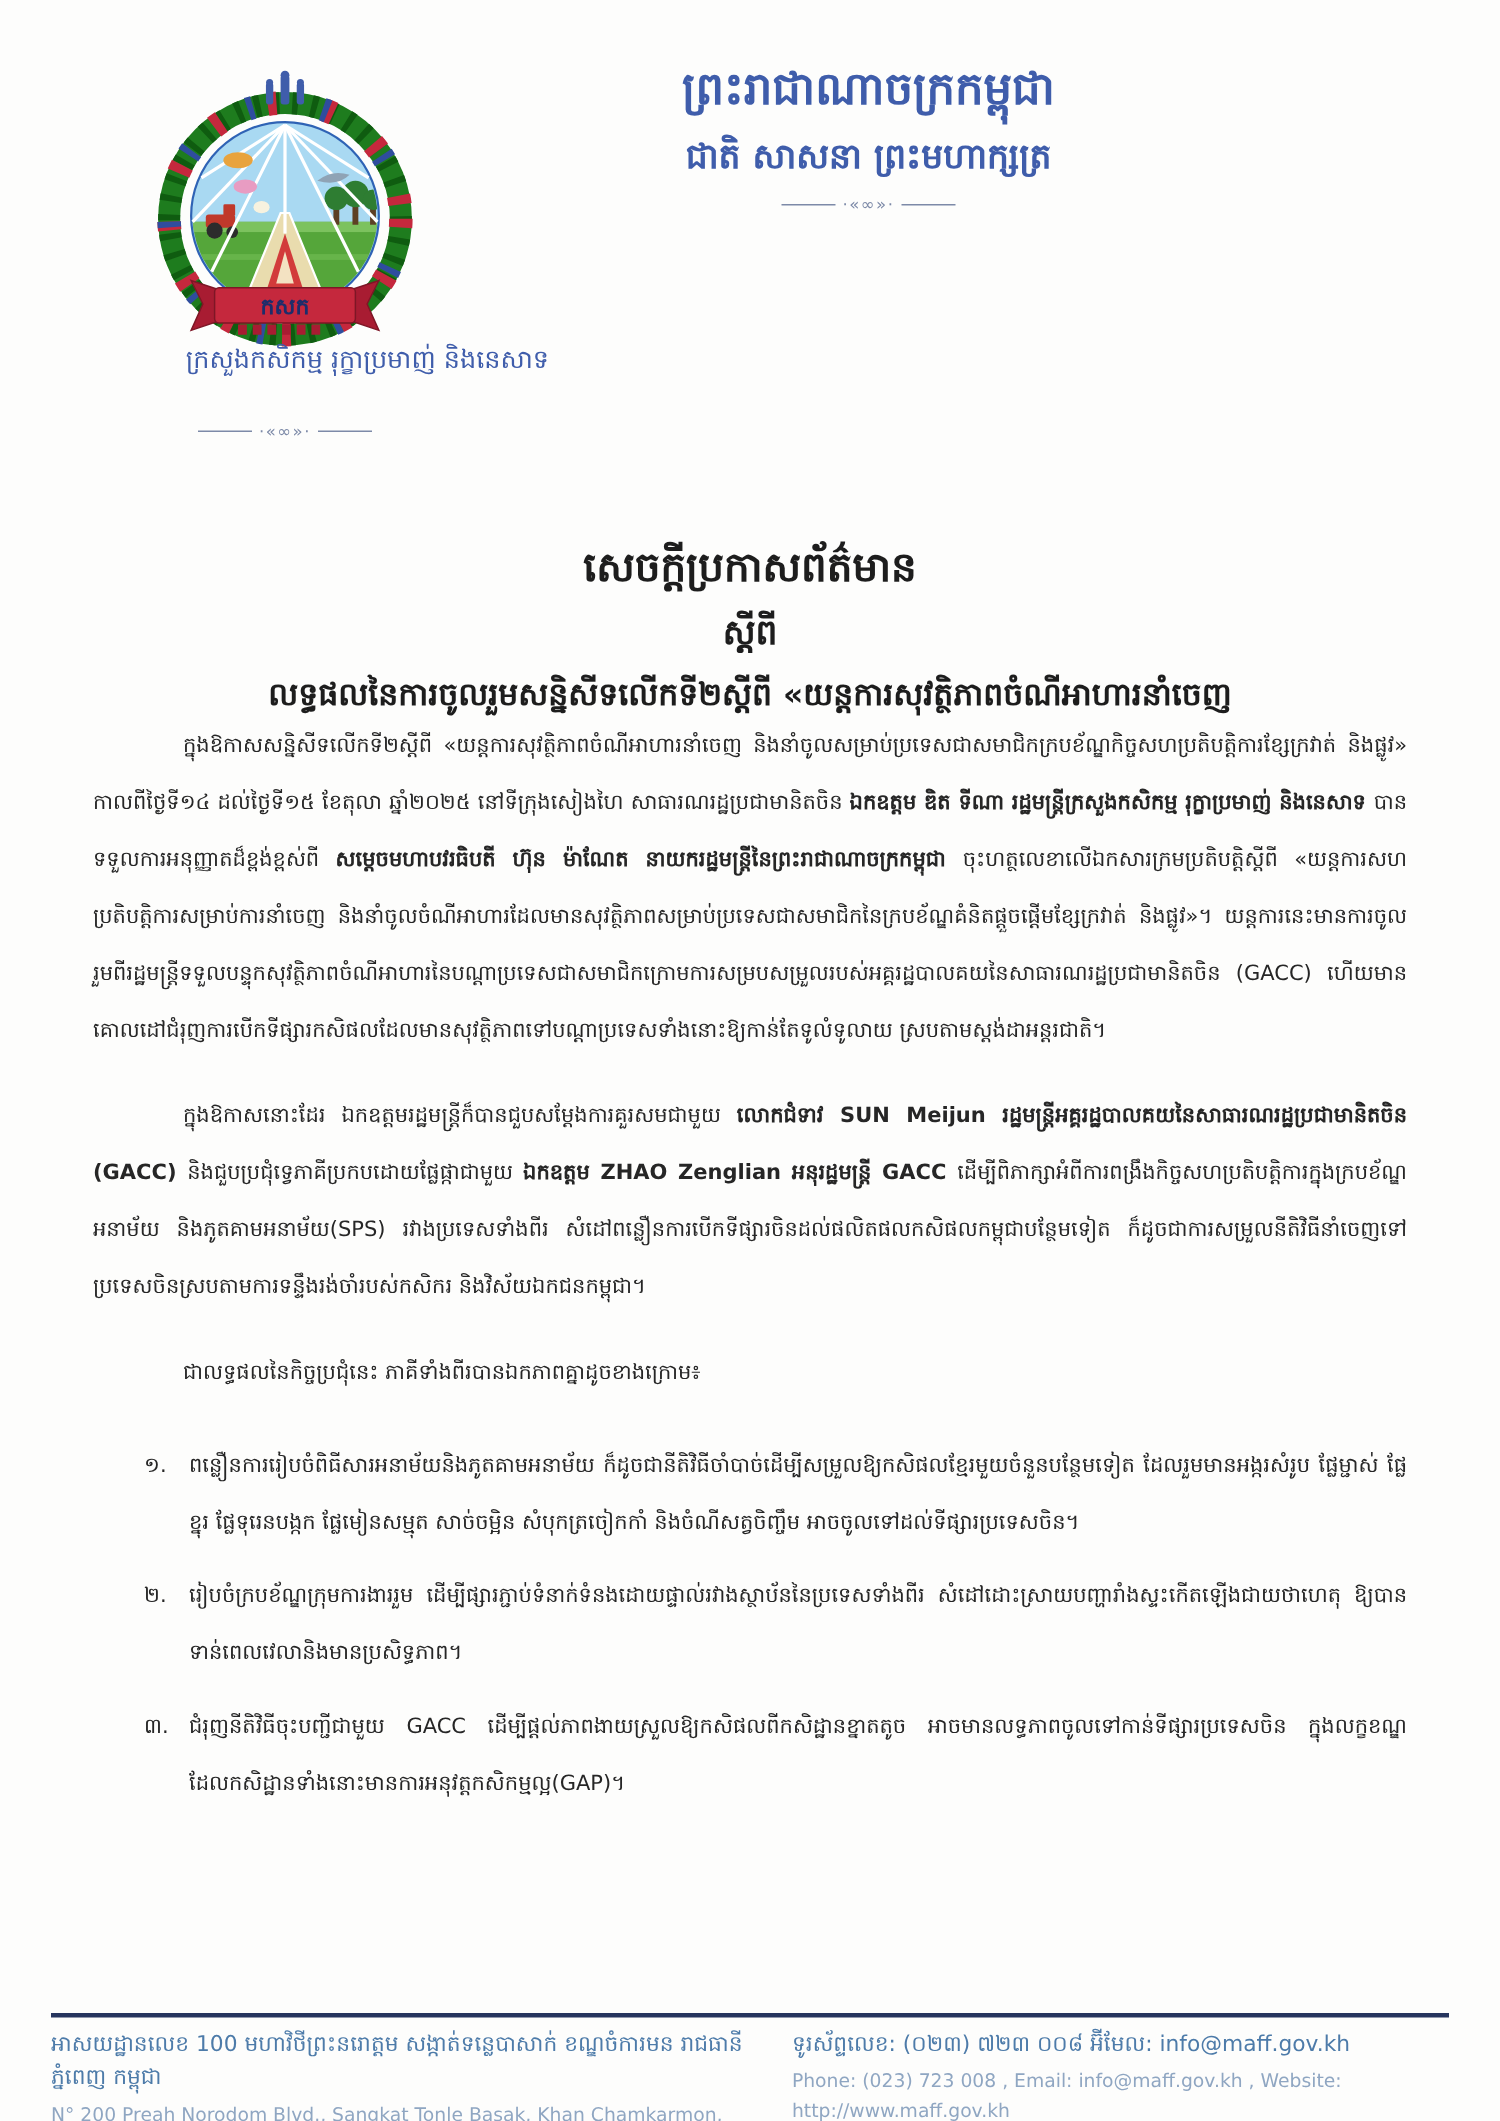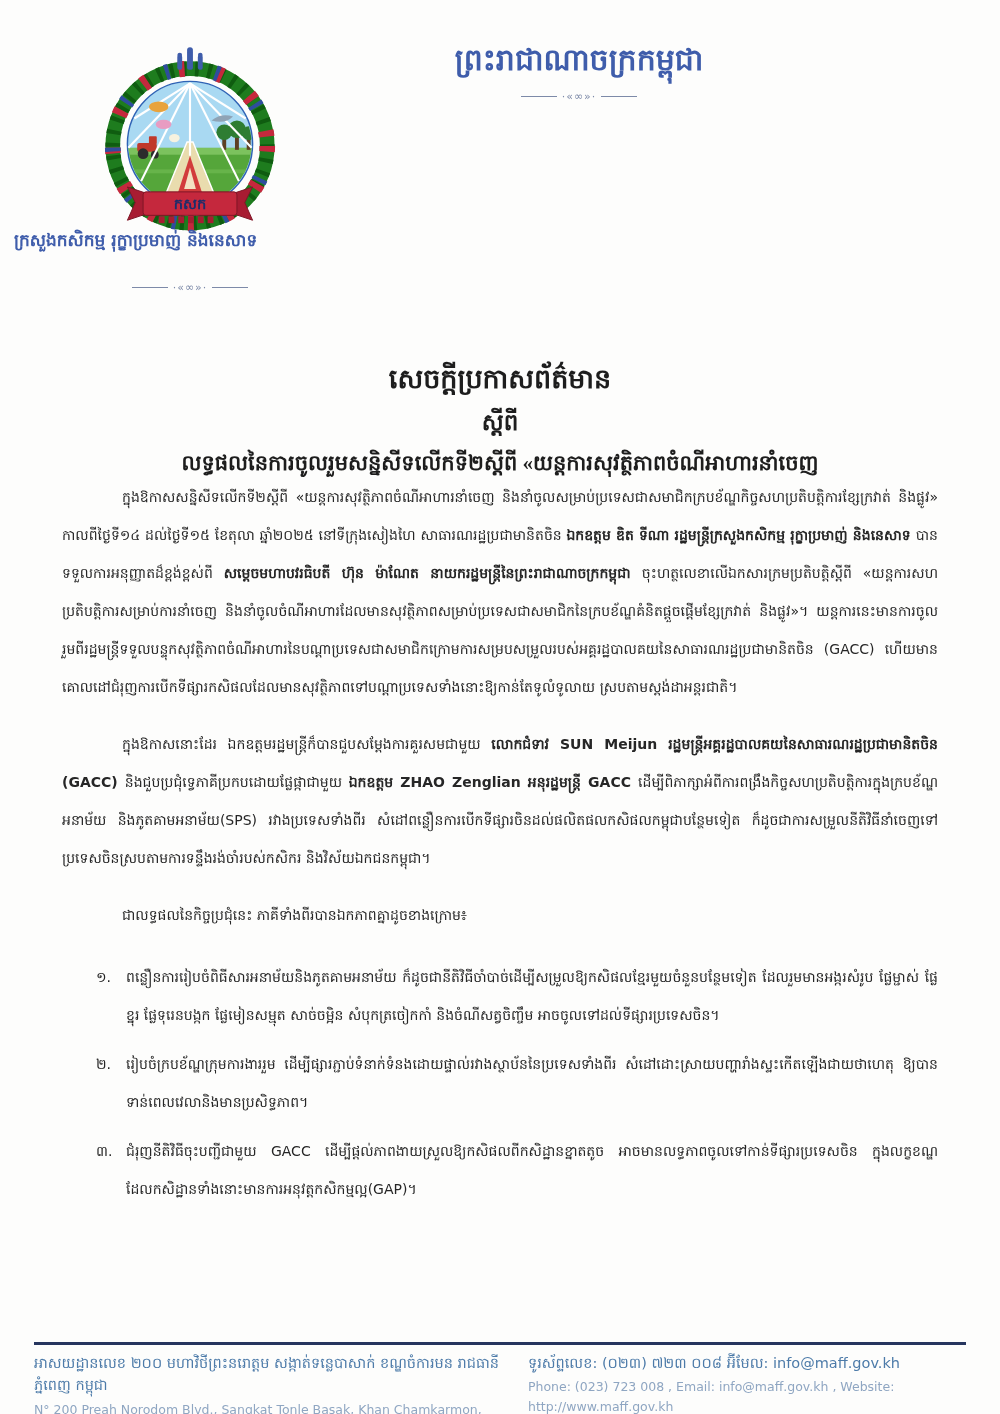--- a/index.html
+++ b/index.html
@@ -17,35 +17,35 @@
     margin:0 auto;
     background:#fdfdfc;
     overflow:hidden;
     font-family:"DejaVu Sans","Liberation Sans",sans-serif;
     color:var(--body-text);
   }
   
   .emblem-wrap{position:absolute;left:102px;top:46px;width:176px;height:192px;}
   .ministry-name{
     position:absolute;left:14px;top:228px;width:352px;
-    text-align:left;font-weight:700;font-size:17px;line-height:1.5;
+    text-align:right;font-weight:400;font-size:17px;line-height:1.5;
     color:var(--header-blue);
   }
   .kingdom-block{position:absolute;left:342px;top:40px;width:474px;text-align:center;}
   .kingdom-title{font-size:30px;font-weight:700;color:var(--header-blue);line-height:1.35;}
   .motto{font-size:23px;font-weight:700;color:var(--header-blue);margin-top:8px;line-height:1.4;}
   .orn{display:flex;align-items:center;justify-content:center;gap:5px;color:#7d8aa8;margin-top:10px;}
   .orn .orn-line{width:36px;height:1px;background:currentColor;}
   .orn .orn-glyph{font-size:11px;letter-spacing:1px;line-height:1;}
   .orn-ministry{position:absolute;left:14px;top:272px;width:352px;}
   
   .title-block{position:absolute;left:60px;right:60px;top:324px;text-align:center;color:#1d1d1d;margin-top:36px;}
   .press-title{font-size:27px;font-weight:700;line-height:1.4;}
   .subject-label{font-size:23px;font-weight:700;margin-top:10px;line-height:1.3;text-align:center;}
-  .subject-line{font-size:21px;font-weight:700;margin-top:9px;line-height:1.55;font-family:Liberation Serif, serif;}
+  .subject-line{font-size:21px;font-weight:700;margin-top:9px;line-height:1.55;}
   
   .doc-body{position:absolute;left:62px;right:62px;top:478px;font-size:14px;line-height:38px;text-align:justify;}
   .para{text-indent:60px;margin-bottom:19px;}
   .para .b{font-weight:700;}
   .list-intro{text-indent:60px;margin-bottom:24px;}
   .num-list{margin-left:34px;}
   .num-item{display:flex;margin-bottom:11px;}
   .num-item .num{flex:0 0 30px;}
   .num-item .txt{flex:1;text-align:justify;}
   
@@ -146,20 +146,21 @@
 
   <div class="ministry-name">ក្រសួងកសិកម្ម រុក្ខាប្រមាញ់ និងនេសាទ</div>
   <div class="orn orn-ministry">
     <span class="orn-line"></span>
     <span class="orn-glyph">·«∞»·</span>
     <span class="orn-line"></span>
   </div>
 
   <div class="kingdom-block">
     <div class="kingdom-title">ព្រះរាជាណាចក្រកម្ពុជា</div>
+    <div class="motto">ជាតិ សាសនា ព្រះមហាក្សត្រ</div>
     <div class="orn">
       <span class="orn-line"></span>
       <span class="orn-glyph">·«∞»·</span>
       <span class="orn-line"></span>
     </div>
   </div>
 
   <div class="title-block">
     <div class="press-title">សេចក្តីប្រកាសព័ត៌មាន</div>
     <div class="subject-label">ស្តីពី</div>
@@ -181,21 +182,21 @@
       </div>
       <div class="num-item">
         <span class="num">៣.</span>
         <span class="txt">ជំរុញនីតិវិធីចុះបញ្ជីជាមួយ GACC ដើម្បីផ្តល់ភាពងាយស្រួលឱ្យកសិផលពីកសិដ្ឋានខ្នាតតូច អាចមានលទ្ធភាពចូលទៅកាន់ទីផ្សារប្រទេសចិន ក្នុងលក្ខខណ្ឌដែលកសិដ្ឋានទាំងនោះមានការអនុវត្តកសិកម្មល្អ(GAP)។</span>
       </div>
     </div>
   </div>
 
   <div class="footer">
     <div class="footer-col-left">
-      <div class="footer-km">អាសយដ្ឋានលេខ ២០០ មហាវិថីព្រះនរោត្តម សង្កាត់ទន្លេបាសាក់ ខណ្ឌចំការមន រាជធានីភ្នំពេញ កម្ពុជា</div>
+      <div class="footer-km">អាសយដ្ឋានលេខ 100 មហាវិថីព្រះនរោត្តម សង្កាត់ទន្លេបាសាក់ ខណ្ឌចំការមន រាជធានីភ្នំពេញ កម្ពុជា</div>
       <div class="footer-en">N° 200 Preah Norodom Blvd., Sangkat Tonle Basak, Khan Chamkarmon, Phnom Penh, Cambodia</div>
     </div>
     <div class="footer-col-right">
       <div class="footer-km">ទូរស័ព្ទលេខ: (០២៣) ៧២៣ ០០៨ អ៊ីមែល: info@maff.gov.kh</div>
       <div class="footer-en">Phone: (023) 723 008 , Email: info@maff.gov.kh , Website: http://www.maff.gov.kh</div>
     </div>
   </div>
 
 </div>
 

